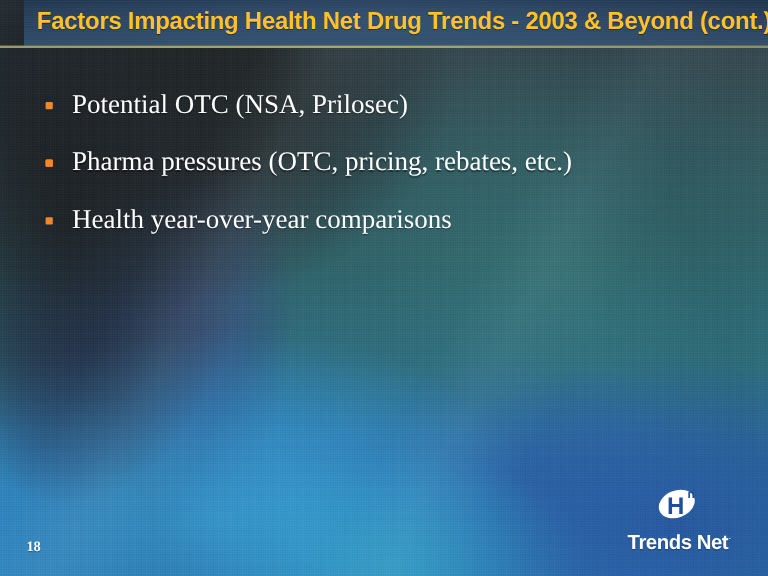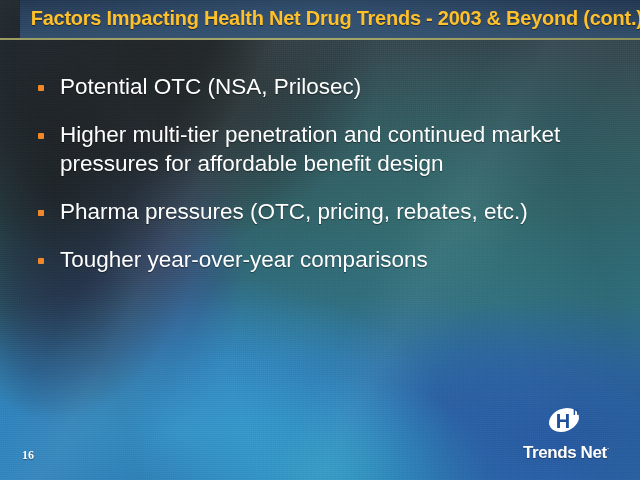--- a/index.html
+++ b/index.html
@@ -207,21 +207,21 @@
     left: 38px;
     top: 13px;
     width: 6px;
     height: 6px;
     background: #F0882A;
     border-radius: 1px;
   }
   .bullet-text {
     display: block;
     color: #ffffff;
-    font-family: Liberation Sans, sans-serif;
+    font-family: Liberation Serif, serif;
     font-size: 22.5px;
     line-height: 29px;
     text-shadow: 0 1px 1px rgba(0,0,0,0.42);
   }
 
   
   .page-number {
     position: absolute;
     left: 22px;
     bottom: 18px;
@@ -291,42 +291,38 @@
   </div>
   <div class="title-rule"></div>
 
   <div class="bullets">
 
     <div class="bullet-row">
       <span class="bullet-marker"></span>
       <span class="bullet-text">Potential OTC (NSA, Prilosec)</span>
     </div>
 
-    <div class="bullet-row">
-      <span class="bullet-marker"></span>
-      <span class="bullet-text">Higher multi-tier penetration and continued market pressures for affordable benefit design</span>
-    </div>
 
     <div class="bullet-row">
       <span class="bullet-marker"></span>
     </div>
 
     <div class="bullet-row">
       <span class="bullet-marker"></span>
       <span class="bullet-text">Pharma pressures (OTC, pricing, rebates, etc.)</span>
     </div>
 
     <div class="bullet-row">
       <span class="bullet-marker"></span>
-      <span class="bullet-text">Tougher year-over-year comparisons</span>
+      <span class="bullet-text">Health year-over-year comparisons</span>
     </div>
 
   </div>
 
-  <span class="page-number">16</span>
+  <span class="page-number">18</span>
 
   <div class="logo">
     <svg class="logo-mark" viewBox="0 0 46 34">
       <g transform="rotate(-22 21 17)">
         <ellipse cx="21" cy="17" rx="15.5" ry="11.2" fill="#ffffff"></ellipse>
       </g>
       <text x="20" y="25" text-anchor="middle" font-family="Liberation Sans, sans-serif" font-weight="bold" font-size="20" fill="#1F4E9C">H</text>
       <text x="33" y="12" text-anchor="middle" font-family="Liberation Sans, sans-serif" font-weight="bold" font-size="10" fill="#1F4E9C">n</text>
     </svg>
     <span class="logo-wordmark"><span>Trends Net</span><span class="tm">·</span></span>

